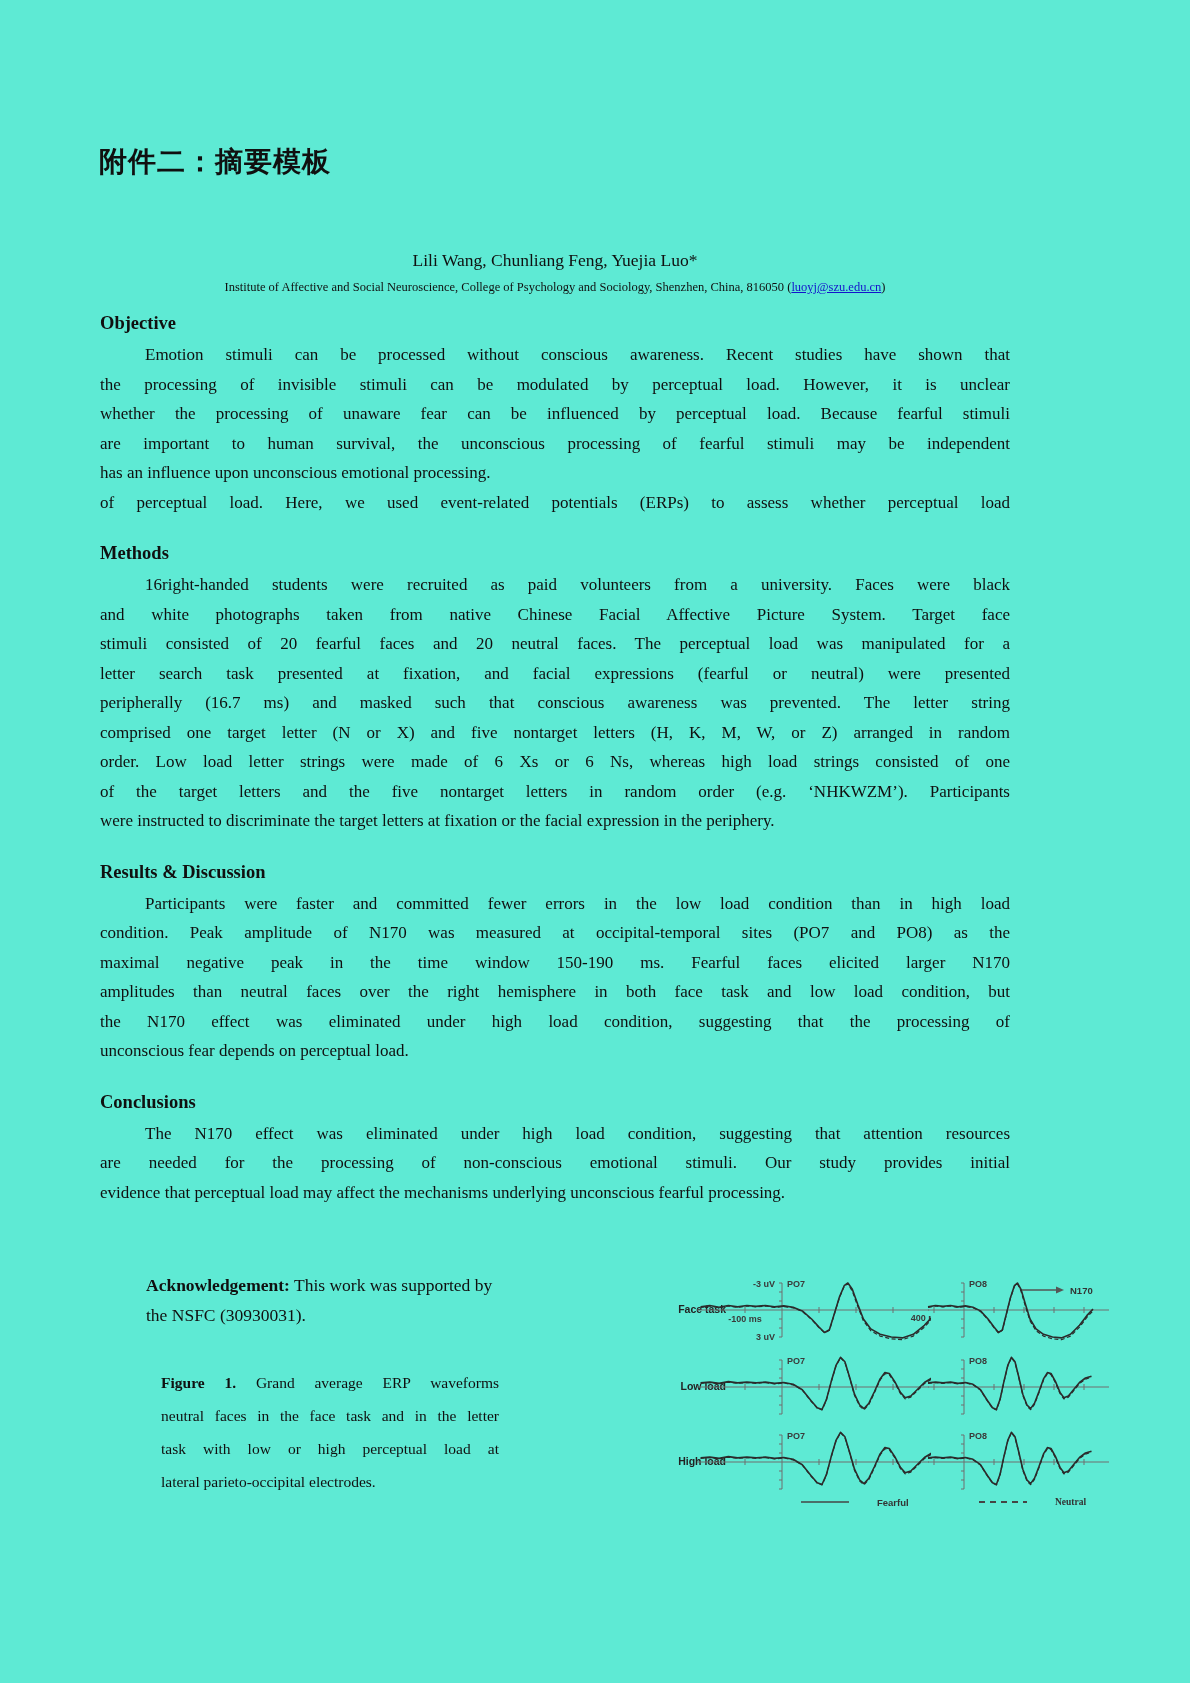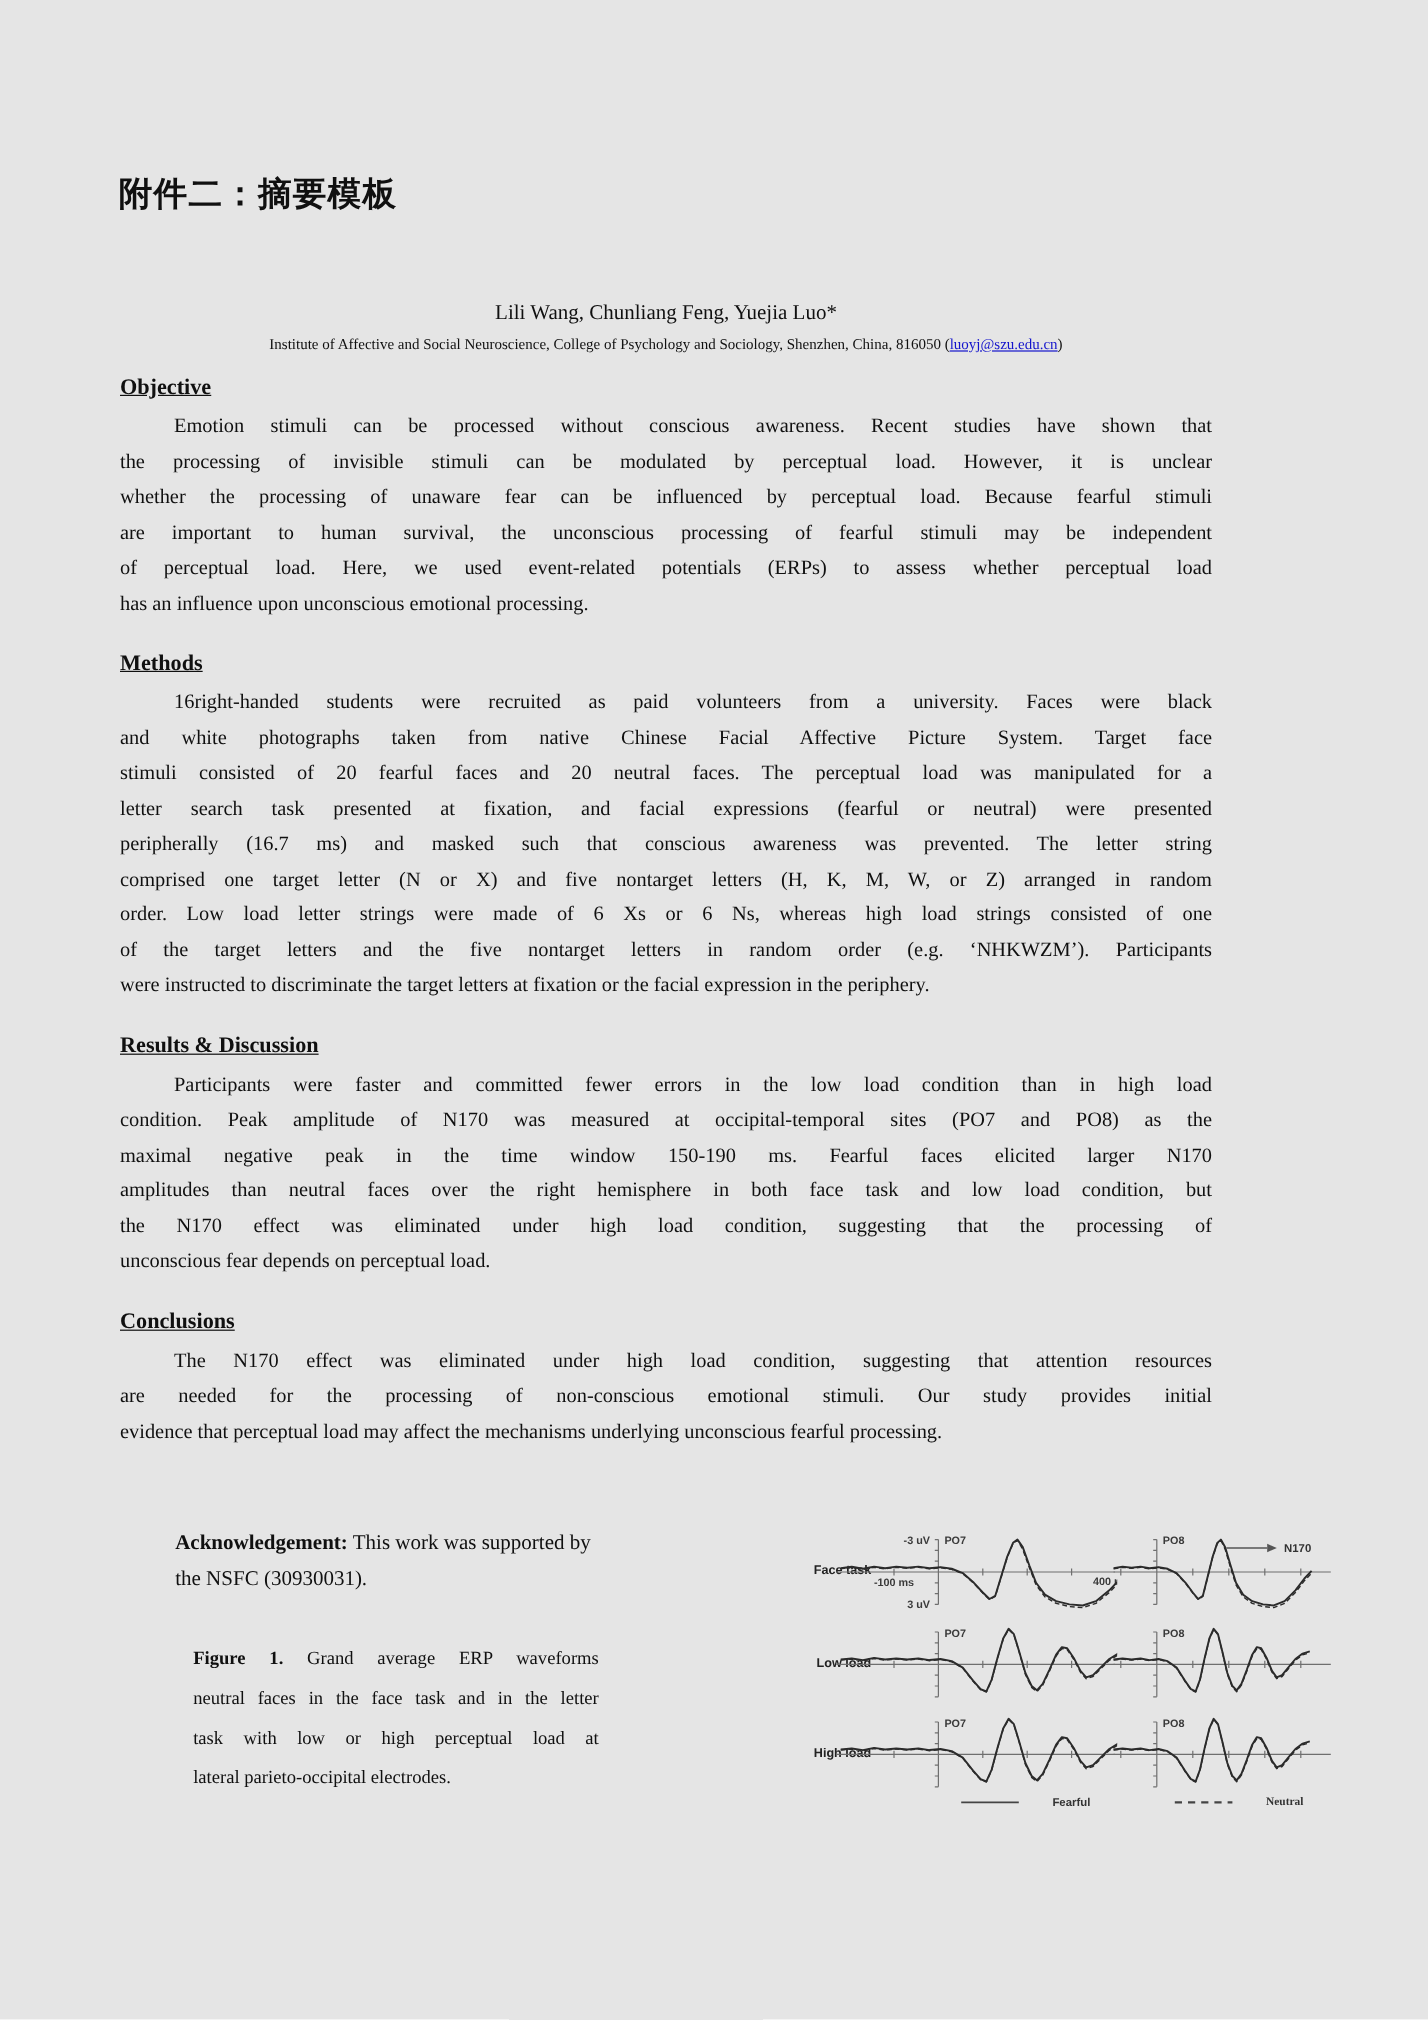--- a/index.html
+++ b/index.html
@@ -1,26 +1,26 @@
 <!DOCTYPE html>
 <html><head>
 <meta charset="utf-8">
 <style>
   html,body{margin:0;padding:0;background:#ffffff;}
-  .doc{position:relative;width:1190px;height:1683px;background:#e5e5e5;overflow:hidden;
+  .doc{position:relative;width:1190px;height:1683px;background:#5eead4;overflow:hidden;
        font-family:"Liberation Serif","DejaVu Serif",serif;color:#101010;}
   .attachment{position:absolute;left:99px;top:143px;font-size:28px;font-weight:bold;
        font-family:"DejaVu Sans","Liberation Sans",sans-serif;letter-spacing:1px;}
   .title{position:absolute;left:100px;top:206px;width:910px;text-align:center;
        font-size:22.5px;font-weight:bold;}
   .authors{position:absolute;left:100px;top:250px;width:910px;text-align:center;font-size:17.5px;}
   .affil{position:absolute;left:60px;top:280px;width:990px;text-align:center;font-size:12.5px;}
   .affil a{color:#1414cc;text-decoration:underline;cursor:pointer;}
   .sections{position:absolute;left:100px;top:307px;width:910px;}
-  .sec-head{font-size:18.5px;font-weight:bold;margin:26px 0 6px 0;text-decoration:underline;}
+  .sec-head{font-size:18.5px;font-weight:bold;margin:26px 0 6px 0;}
   .sec-head.first{margin-top:6px;}
   .pline{font-size:17px;height:29.5px;line-height:29.5px;white-space:nowrap;
        text-align:justify;text-align-last:justify;overflow:visible;}
   .pline.last{text-align-last:left;}
   .pline.first{text-indent:45px;}
   .bottom{position:absolute;left:0;top:1262px;width:1190px;height:421px;margin-left:46px;}
   .ack{position:absolute;left:100px;top:8px;width:470px;font-size:17.5px;line-height:30px;}
   .caption{position:absolute;left:115px;top:104px;width:338px;font-size:15.5px;}
   .cline{height:33px;line-height:33px;text-align:justify;text-align-last:justify;white-space:nowrap;}
   .cline.last{text-align-last:left;}
@@ -43,22 +43,22 @@
   <div class="attachment">附件二：摘要模板</div>
   <div class="authors">Lili Wang, Chunliang Feng, Yuejia Luo*</div>
   <div class="affil"><span>Institute of Affective and Social Neuroscience, College of Psychology and Sociology, Shenzhen, China, 816050 (</span><a class="email">luoyj@szu.edu.cn</a><span>)</span></div>
 
   <div class="sections" id="sections">
       <div class="sec-head first">Objective</div>
       <div class="pline first">Emotion stimuli can be processed without conscious awareness. Recent studies have shown that</div>
       <div class="pline">the processing of invisible stimuli can be modulated by perceptual load. However, it is unclear</div>
       <div class="pline">whether the processing of unaware fear can be influenced by perceptual load. Because fearful stimuli</div>
       <div class="pline">are important to human survival, the unconscious processing of fearful stimuli may be independent</div>
+      <div class="pline last">has an influence upon unconscious emotional processing.</div>
       <div class="pline">of perceptual load. Here, we used event-related potentials (ERPs) to assess whether perceptual load</div>
-      <div class="pline last">has an influence upon unconscious emotional processing.</div>
       <div class="sec-head">Methods</div>
       <div class="pline first">16right-handed students were recruited as paid volunteers from a university. Faces were black</div>
       <div class="pline">and white photographs taken from native Chinese Facial Affective Picture System. Target face</div>
       <div class="pline">stimuli consisted of 20 fearful faces and 20 neutral faces. The perceptual load was manipulated for a</div>
       <div class="pline">letter search task presented at fixation, and facial expressions (fearful or neutral) were presented</div>
       <div class="pline">peripherally (16.7 ms) and masked such that conscious awareness was prevented. The letter string</div>
       <div class="pline">comprised one target letter (N or X) and five nontarget letters (H, K, M, W, or Z) arranged in random</div>
       <div class="pline">order. Low load letter strings were made of 6 Xs or 6 Ns, whereas high load strings consisted of one</div>
       <div class="pline">of the target letters and the five nontarget letters in random order (e.g. ‘NHKWZM’). Participants</div>
       <div class="pline last">were instructed to discriminate the target letters at fixation or the facial expression in the periphery.</div>

